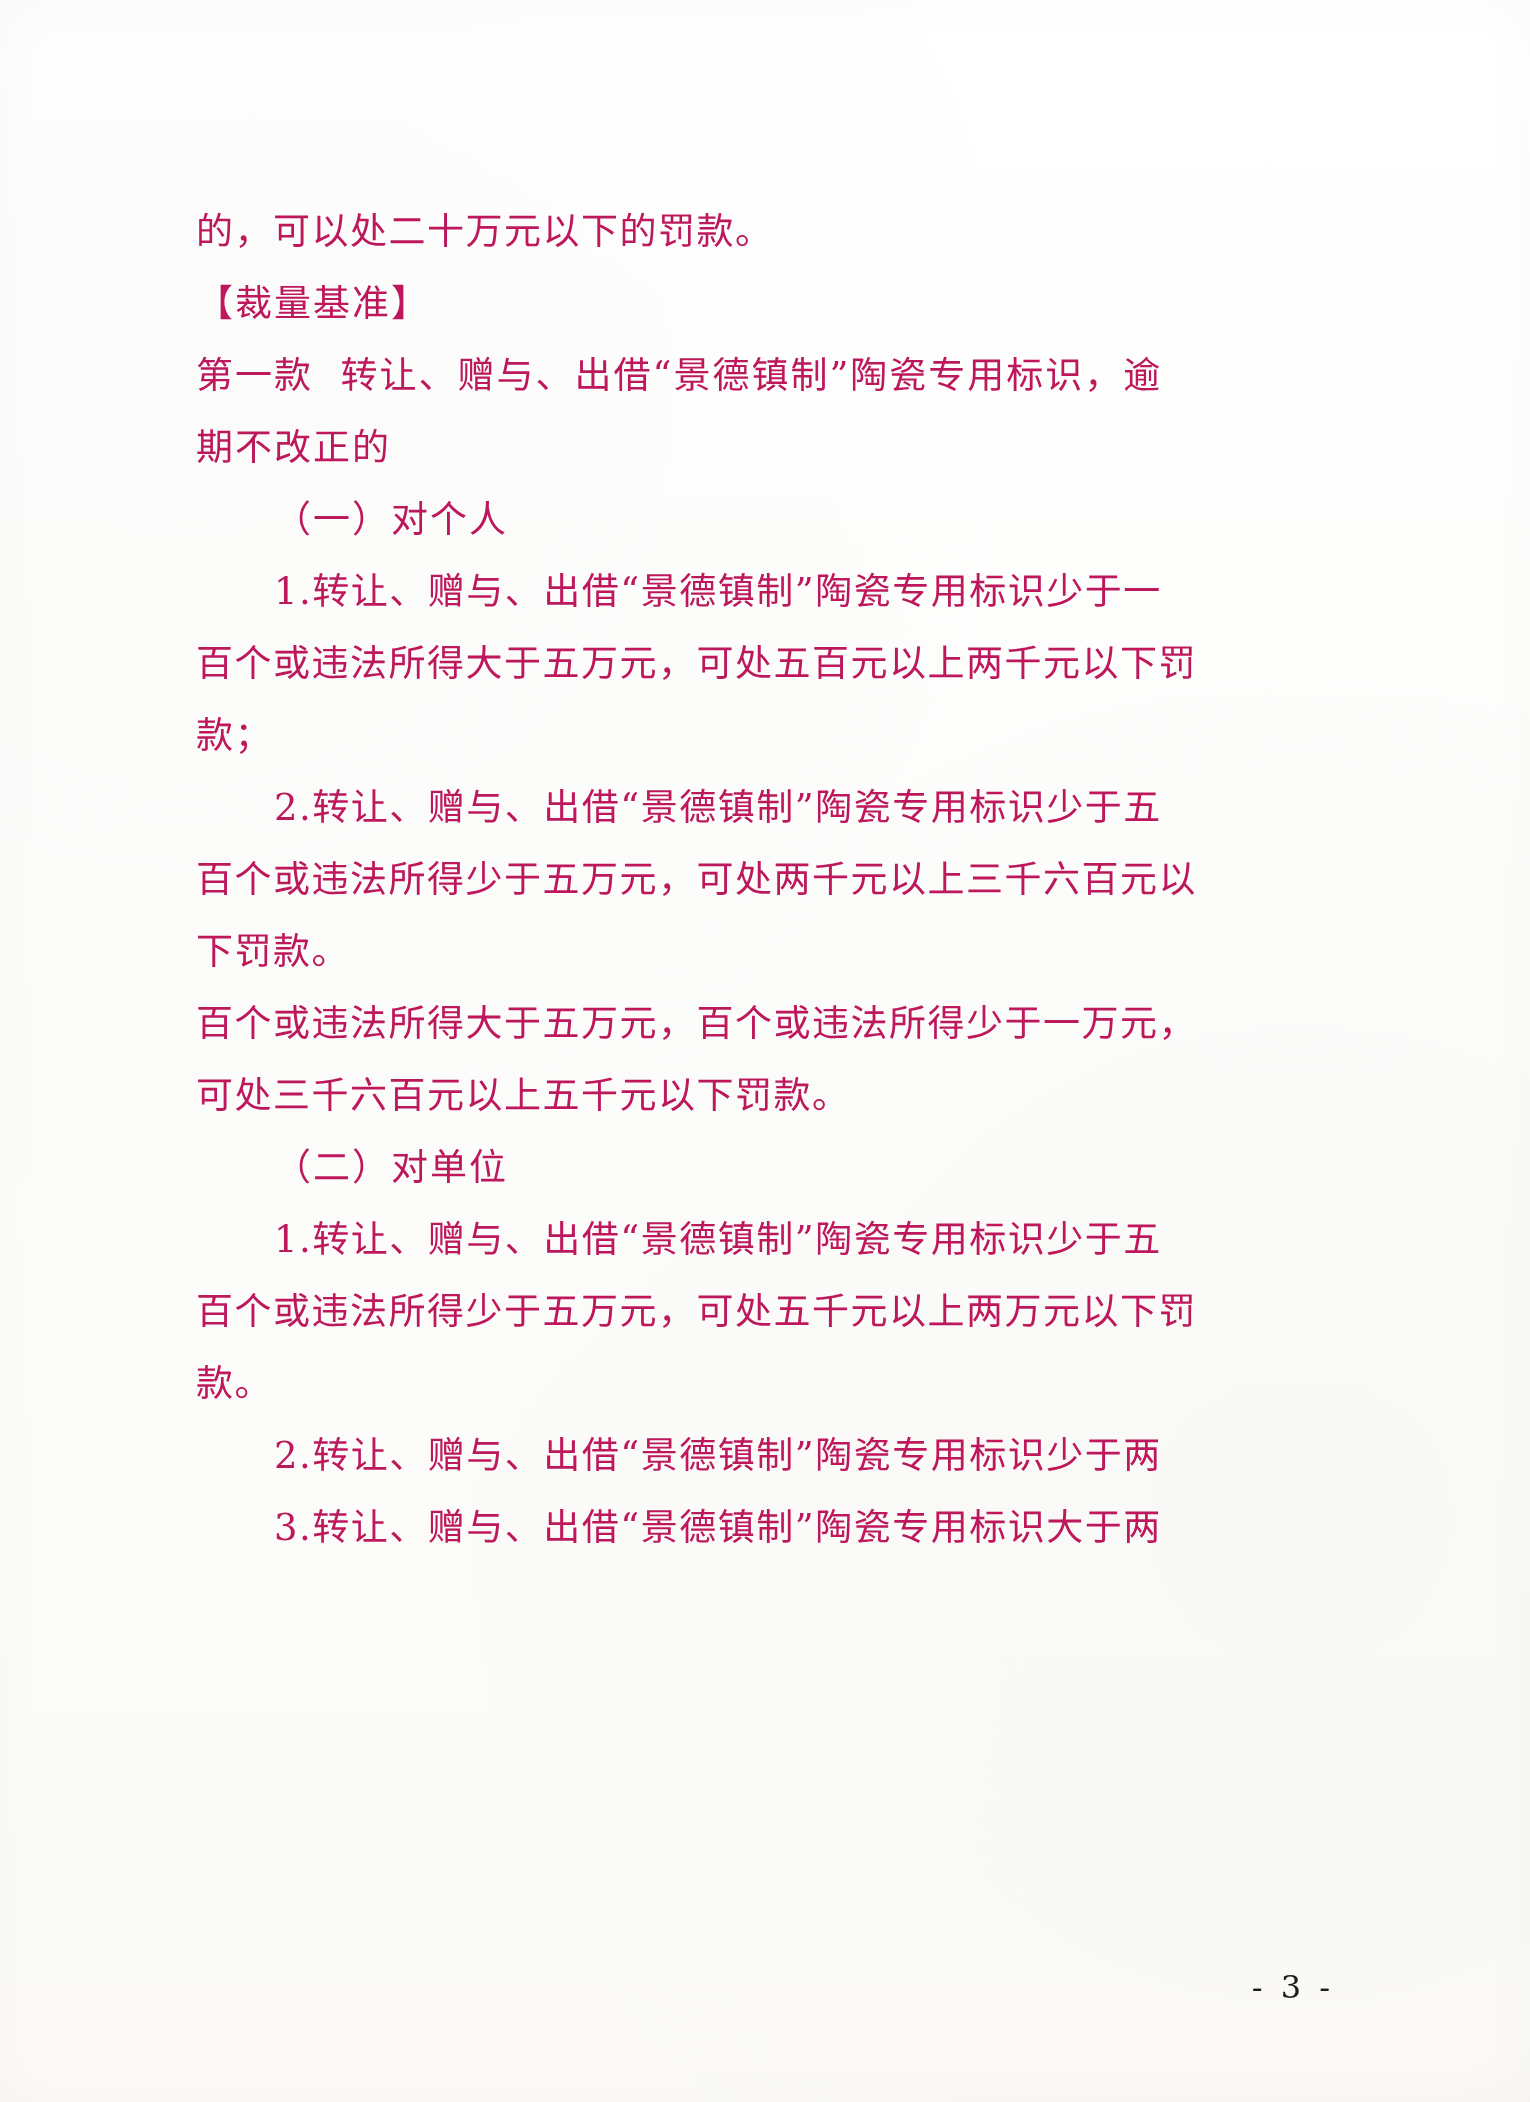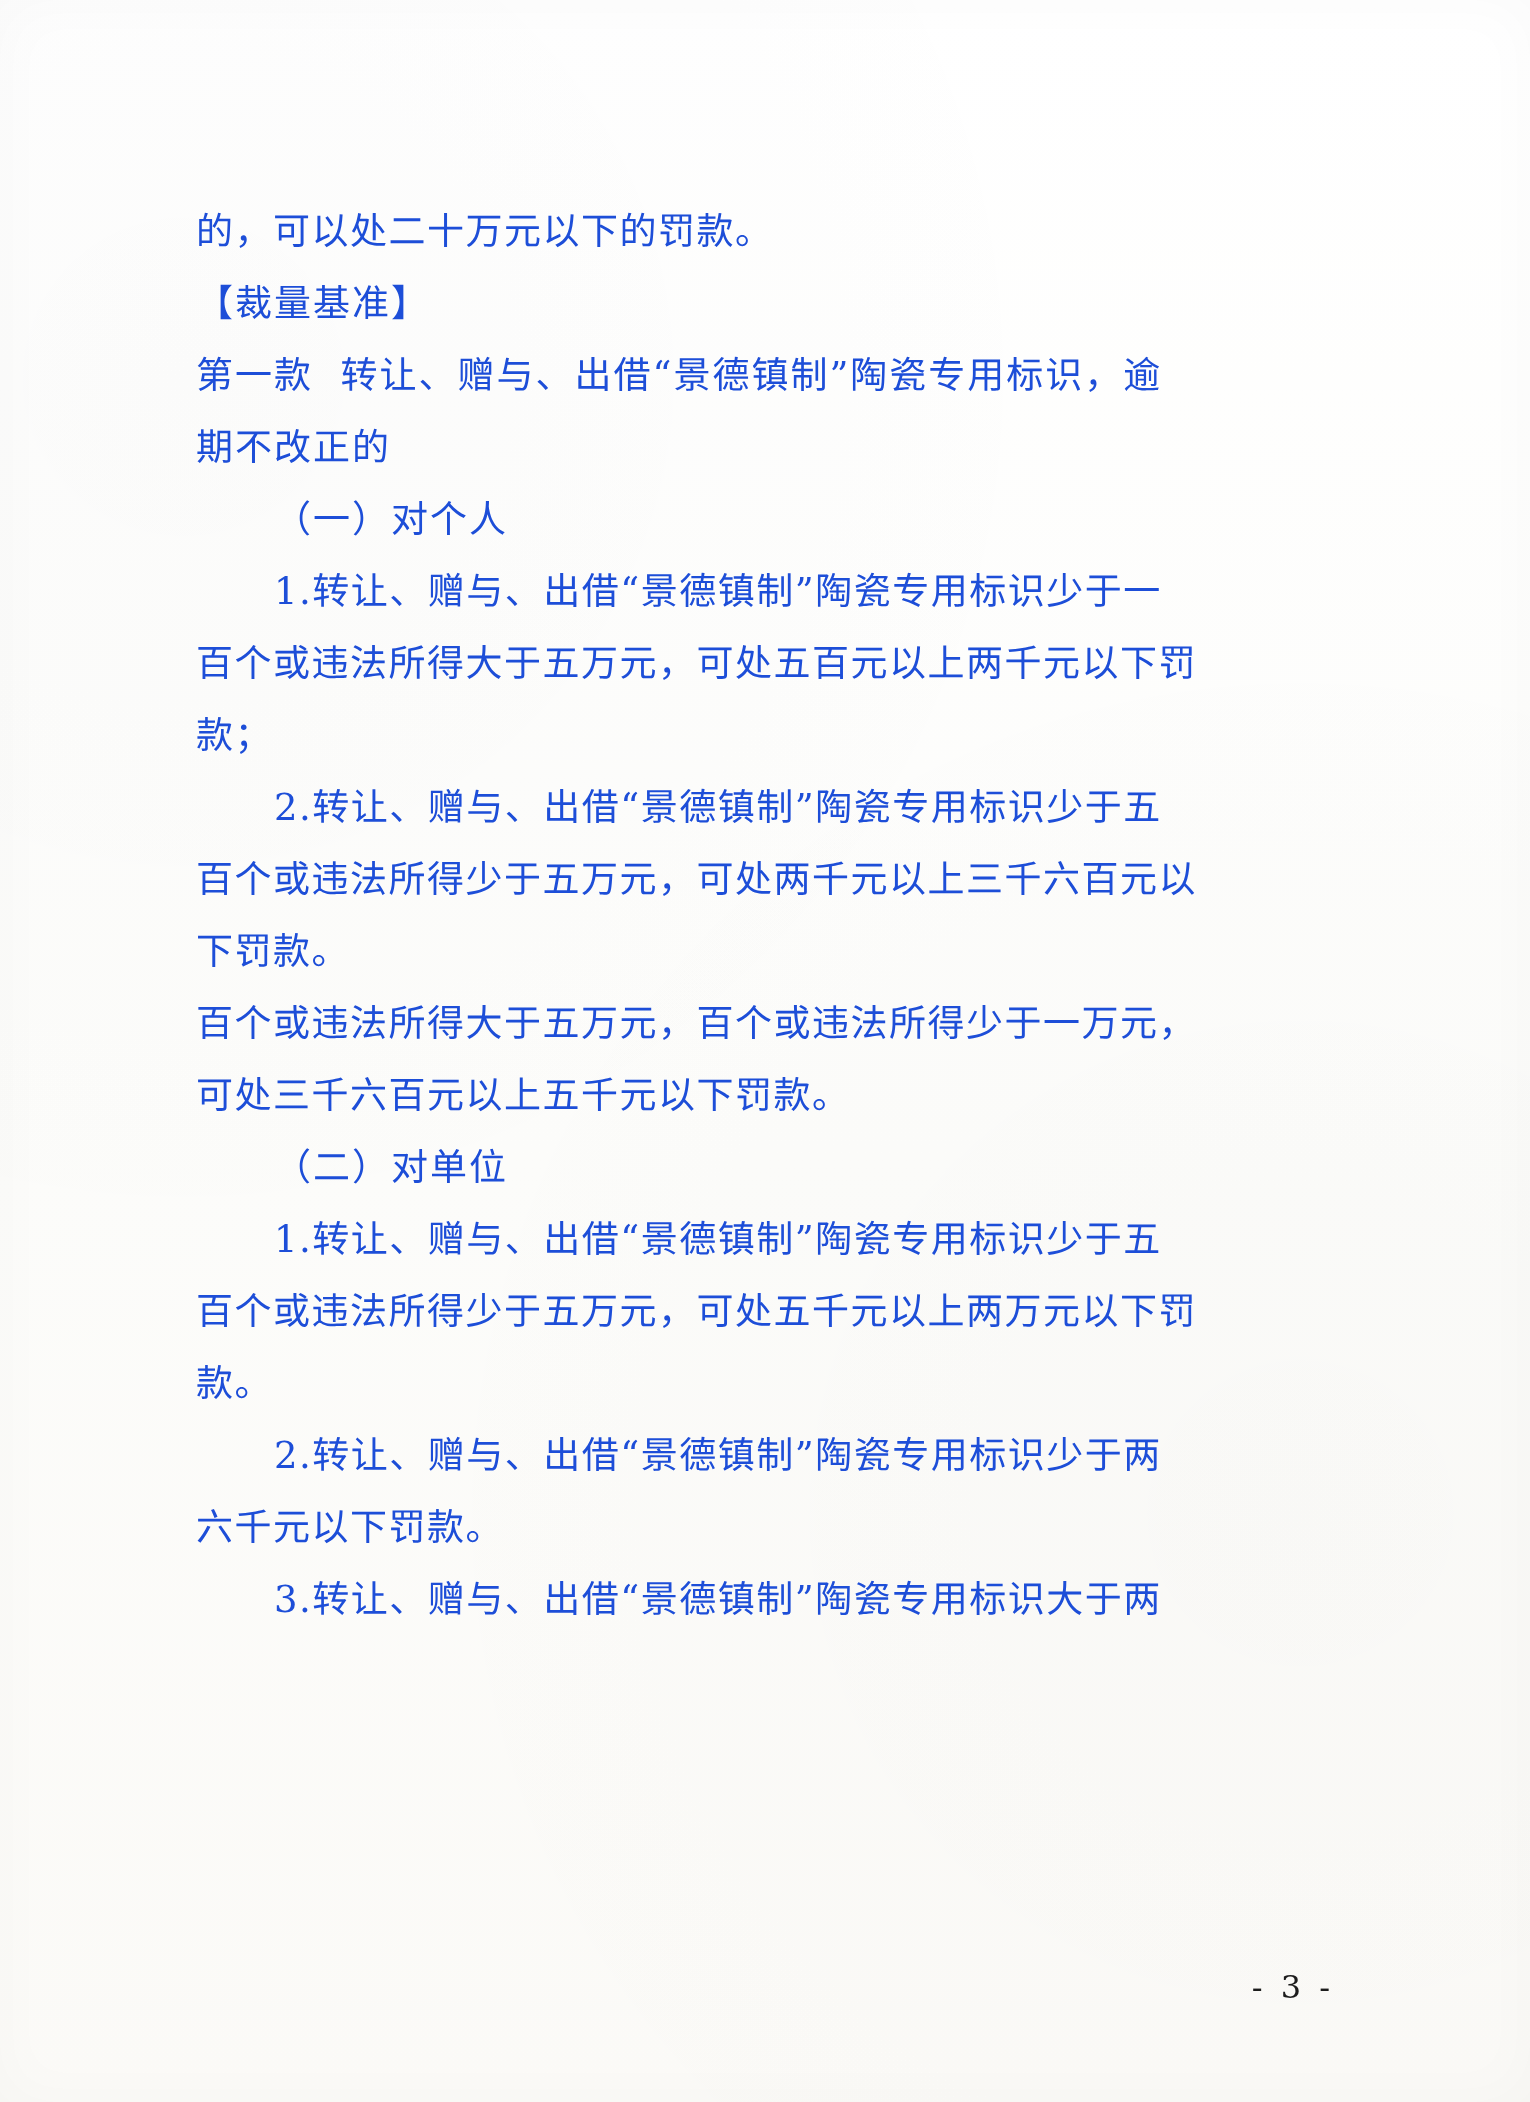--- a/index.html
+++ b/index.html
@@ -30,21 +30,21 @@
   }
   .content {
     position: absolute;
     left: 196px;
     top: 196px;
     width: 1048px;
   }
   .line {
     font-size: 37px;
     line-height: 72px;
-    color: #1d4ed8;
+    color: #be185d;
     letter-spacing: 1.5px;
     white-space: pre-wrap;
     text-align: justify;
     font-family: "DejaVu Serif", "Liberation Serif", serif;
   }
   .bold {
     font-weight: normal;
     letter-spacing: 2px;
   }
   .indent1 {
@@ -99,21 +99,20 @@
     <p class="line para">百个或违法所得大于五万元，百个或违法所得少于一万元，</p>
     <p class="line para">可处三千六百元以上五千元以下罚款。</p>
 
     <p class="line para bold indent2 gap-sm">（二）对单位</p>
 
     <p class="line para indent2">1.转让、赠与、出借“景德镇制”陶瓷专用标识少于五</p>
     <p class="line para">百个或违法所得少于五万元，可处五千元以上两万元以下罚</p>
     <p class="line para">款。</p>
 
     <p class="line para indent2 gap-sm">2.转让、赠与、出借“景德镇制”陶瓷专用标识少于两</p>
-    <p class="line para">六千元以下罚款。</p>
 
     <p class="line para indent2 gap-sm">3.转让、赠与、出借“景德镇制”陶瓷专用标识大于两</p>
 
   </div>
 
   <div class="page-number">- 3 -</div>
   <div class="scan-edge"></div>
 </div>
 
 </body></html>

